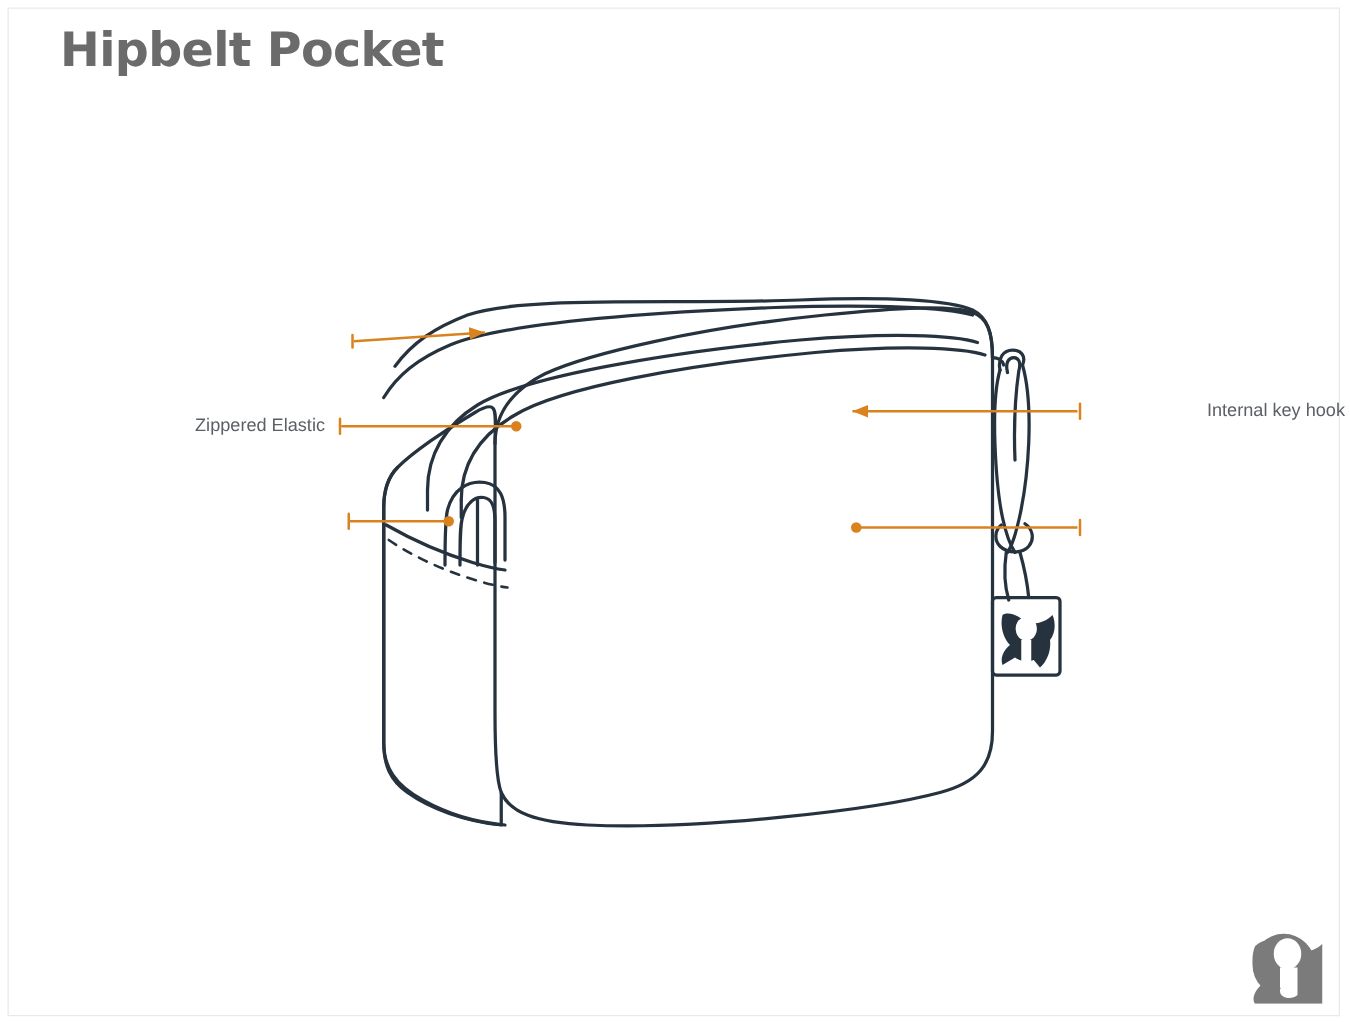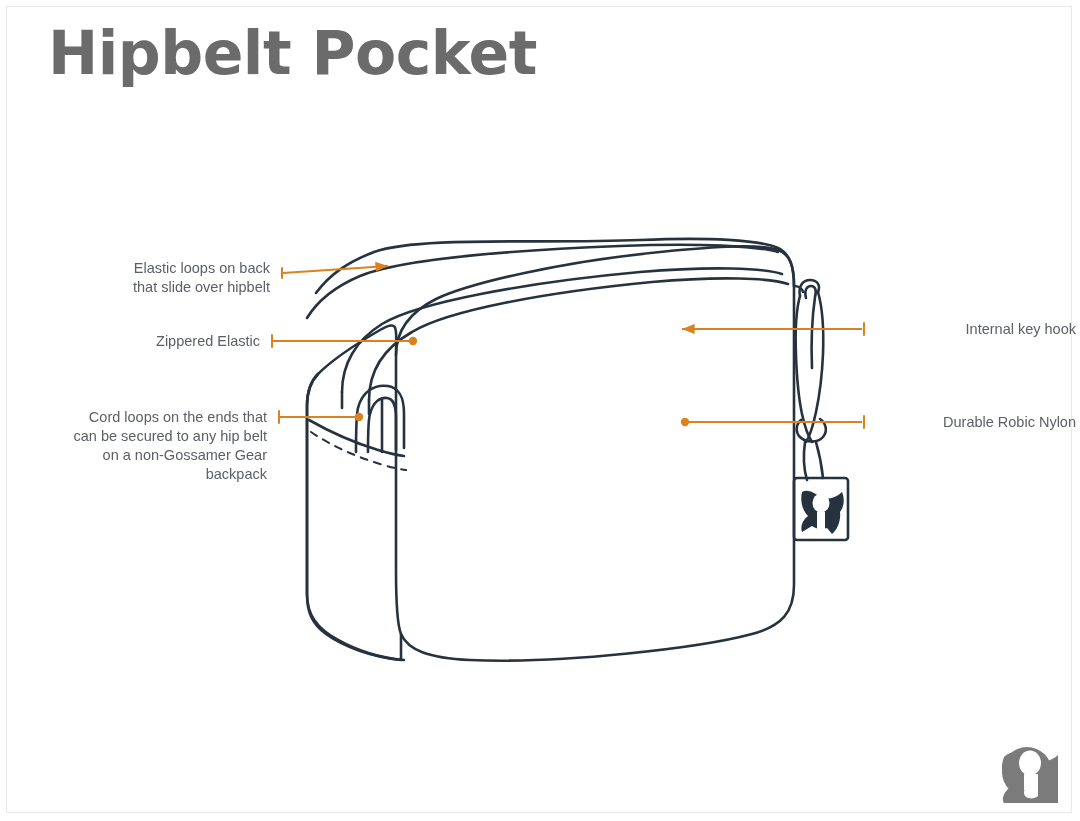--- a/index.html
+++ b/index.html
@@ -24,21 +24,21 @@
     width: 1066px;
     height: 807px;
     border: 1px solid #e9e9ea;
     box-sizing: border-box;
     pointer-events: none;
   }
   #page-title {
     position: absolute;
     left: 48px;
     top: 18px;
-    font-size: 60px;
+    font-size: 38px;
     font-weight: bold;
     letter-spacing: -0.5px;
     color: #6b6b6b;
     font-family: "DejaVu Sans", sans-serif;
     white-space: nowrap;
   }
   .callout {
     position: absolute;
     font-family: "Liberation Sans", sans-serif;
     font-size: 14.5px;
@@ -233,33 +233,26 @@
       </g>
 
       <g>
         <path d="M 864 416 L 864 428" stroke-linecap="round"></path>
         <path d="M 862 422 L 687 422"></path>
         <circle cx="685" cy="422" r="4.2" fill="#d9821e" stroke="none"></circle>
       </g>
     </g>
   </svg>
 
-  <div class="callout left" style="right:810px; top:259px; width:240px;">Elastic loops on back
-that slide over hipbelt</div>
 
   <div class="callout left" style="right:820px; top:332px; width:230px;">Zippered Elastic</div>
 
-  <div class="callout left" style="right:813px; top:408px; width:250px;">Cord loops on the ends that
-can be secured to any hip belt
-on a non-Gossamer Gear
-backpack</div>
 
   <div class="callout right" style="left:876px; top:320px; width:200px;">Internal key hook</div>
 
-  <div class="callout right" style="left:876px; top:413px; width:200px;">Durable Robic Nylon</div>
 
   <svg id="corner-logo" viewBox="0 0 62 62">
     <g fill="#7b7b7b">
       <path d="M 8 16
                C 4 26 6 38 14 46
                C 8 51 5 58 8 62
                L 62 62
                L 62 14
                C 56 20 46 22 38 19
                C 28 10 16 8 8 16 Z"></path>

